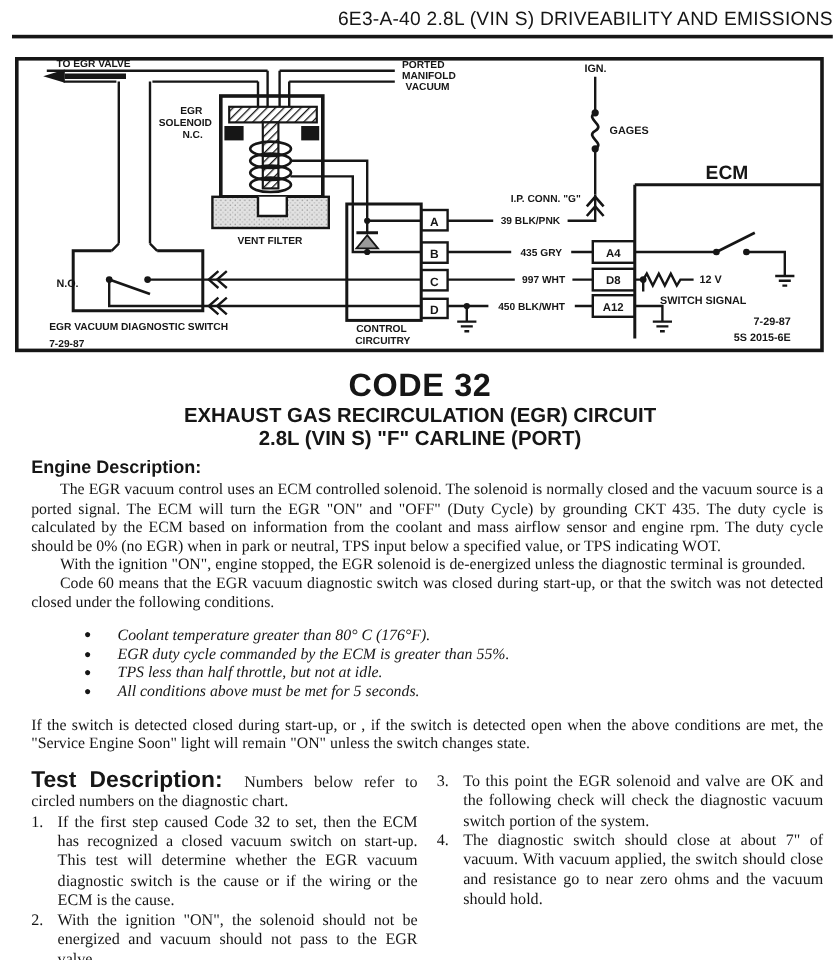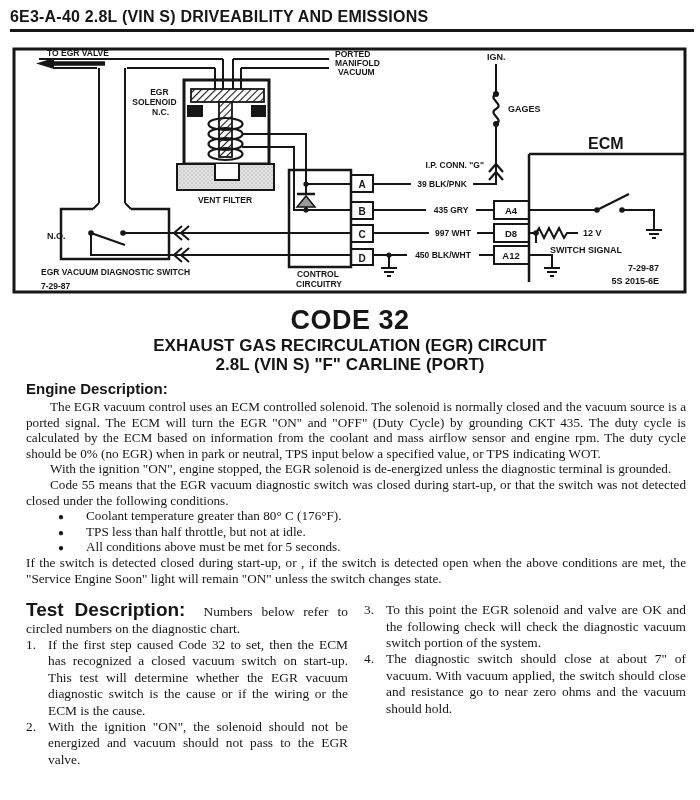--- a/index.html
+++ b/index.html
@@ -3,43 +3,43 @@
 <meta charset="utf-8">
 <style>
   html,body{margin:0;padding:0;}
   body{
     width:700px;height:800px;background:#ffffff;color:#161616;
     font-family:"Liberation Serif", serif;overflow:hidden;position:relative;
   }
   .hdr{
     margin:8px 6px 0 10px;
     font-family:"Liberation Sans", sans-serif;
-    font-weight:bold;font-size:16px;letter-spacing:.2px;
+    font-weight:normal;font-size:16px;letter-spacing:.2px;
     padding-bottom:3px;border-bottom:3px solid #161616;
-    width:684px;box-sizing:border-box;
+    width:684px;box-sizing:border-box;text-align:right;
   }
   .diagram-wrap{margin:14px 0 0 11px;width:678px;}
   svg text{font-family:"Liberation Sans", sans-serif;font-weight:bold;fill:#161616;}
   .code-title{
     text-align:center;font-family:"Liberation Sans", sans-serif;
     font-weight:bold;font-size:27px;margin-top:5px;letter-spacing:.5px;
   }
   .subtitle{
     text-align:center;font-family:"Liberation Sans", sans-serif;
     font-weight:bold;font-size:17px;line-height:19px;
   }
   .section{margin:6px 14px 0 26px;}
   .sec-head{
     font-family:"Liberation Sans", sans-serif;font-weight:bold;font-size:15px;
     margin:0 0 2px 0;
   }
   .body-txt{font-size:13.2px;line-height:15.6px;text-align:justify;}
   .body-txt p{margin:0;}
   p.ind{text-indent:24px;}
-  ul.conds{list-style:none;margin:0;padding:0 0 0 32px;}
+  ul.conds{list-style:none;margin:12px;padding:0 0 0 32px;font-style:italic;}
   ul.conds li{position:relative;padding-left:28px;}
   ul.conds li::before{content:"\25CF";position:absolute;left:0;top:1px;font-size:10px;}
   .two-col{display:flex;gap:16px;margin:16px 14px 0 26px;}
   .col{width:322px;font-size:13.4px;line-height:16.4px;text-align:justify;}
   .col .t-head{font-family:"Liberation Sans", sans-serif;font-weight:bold;font-size:19px;}
   .titem{display:flex;margin:0;}
   .titem .num{width:22px;flex:none;}
   .titem .ttxt{flex:1;text-align:justify;}
 </style>
 </head>
@@ -230,23 +230,24 @@
 
 <div class="code-title">CODE 32</div>
 <div class="subtitle">EXHAUST GAS RECIRCULATION (EGR) CIRCUIT</div>
 <div class="subtitle">2.8L  (VIN S)  "F"  CARLINE  (PORT)</div>
 
 <div class="section">
   <div class="sec-head">Engine Description:</div>
   <div class="body-txt">
     <p class="ind">The EGR vacuum control uses an ECM controlled solenoid.  The solenoid is normally closed and the vacuum source is a ported signal.  The ECM will turn the EGR "ON" and "OFF" (Duty Cycle) by grounding CKT 435.  The duty cycle is calculated by the ECM based on information from the coolant and mass airflow sensor and engine rpm.  The duty cycle should be 0% (no EGR) when in park or neutral, TPS input below a specified value, or TPS indicating WOT.</p>
     <p class="ind">With the ignition "ON", engine stopped, the EGR solenoid is de-energized unless the diagnostic  terminal is grounded.</p>
-    <p class="ind">Code 55 means that the EGR vacuum diagnostic switch was closed during start-up, or that the switch was not detected closed under the following conditions.</p>
+    <p class="ind">Code 60 means that the EGR vacuum diagnostic switch was closed during start-up, or that the switch was not detected closed under the following conditions.</p>
     <ul class="conds">
       <li>Coolant temperature greater than 80° C (176°F).</li>
+      <li>EGR duty cycle commanded by the ECM is greater than 55%.</li>
       <li>TPS less than half throttle, but not at idle.</li>
       <li>All conditions above must be met for 5 seconds.</li>
     </ul>
     <p>If the switch is detected closed during start-up, or , if the switch is detected open when the above conditions are met, the "Service Engine Soon" light will remain "ON" unless the switch changes state.</p>
   </div>
 </div>
 
 <div class="two-col">
   <div class="col">
     <p style="margin:0;"><span class="t-head">Test Description:</span>&nbsp; <span>Numbers below refer to circled numbers on the diagnostic chart.</span></p>

